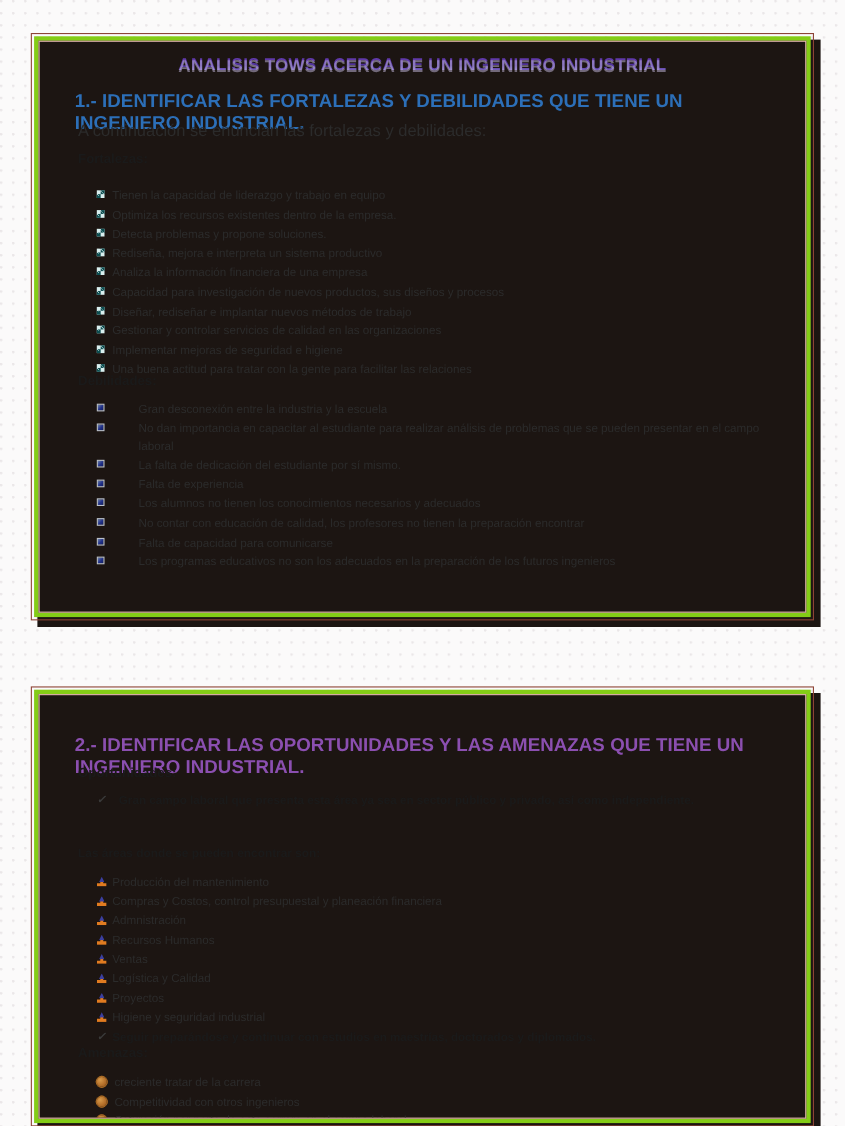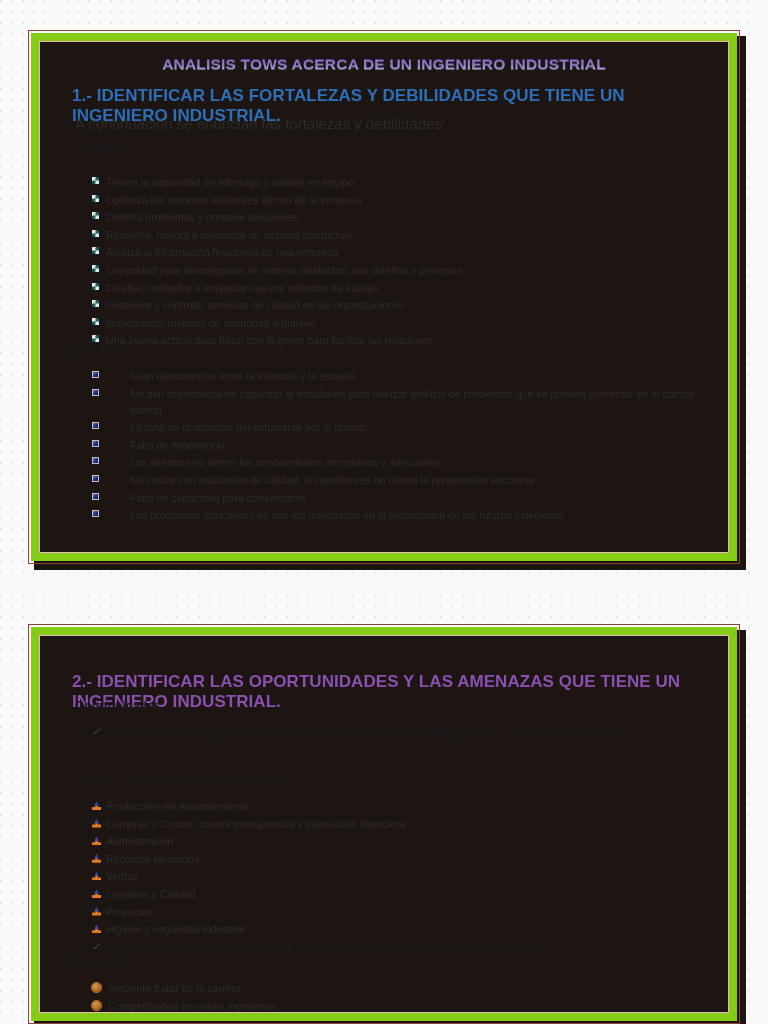--- a/index.html
+++ b/index.html
@@ -43,21 +43,21 @@
     z-index: 1;
     box-sizing: border-box;
     border: 1px solid #8d4436;
     background: transparent;
     padding: 2px;
   }
   .slide-frame-inner {
     box-sizing: border-box;
     width: 100%;
     height: 100%;
-    border: 8px solid #84cc16;
+    border: 4px solid #84cc16;
     background: transparent;
     padding: 0;
     position: relative;
   }
   .slide-frame-inner2 {
     box-sizing: border-box;
     width: 100%;
     height: 100%;
     border: 1px solid #e8b9b1;
     position: relative;

